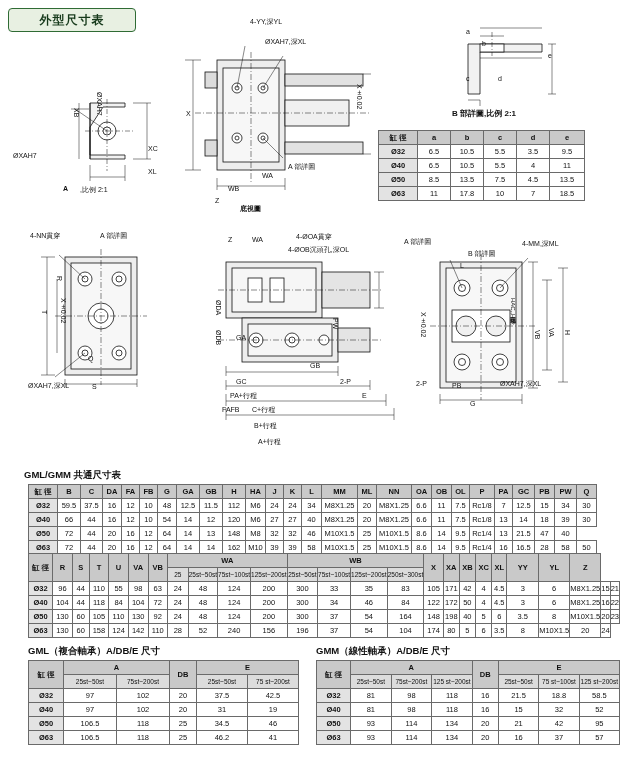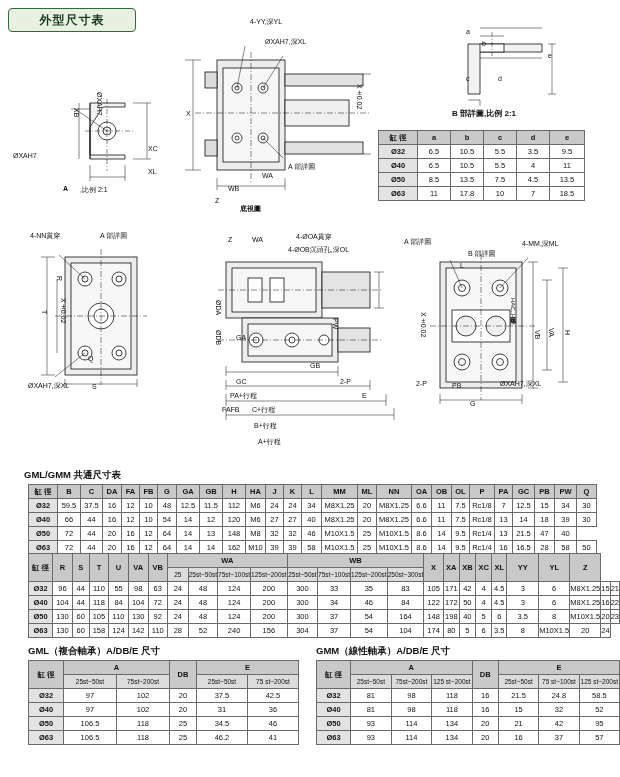--- a/index.html
+++ b/index.html
@@ -592,21 +592,21 @@
           <td class="">130</td>
           <td class="">60</td>
           <td class="">158</td>
           <td class="">124</td>
           <td class="">142</td>
           <td class="">110</td>
           <td class="">28</td>
           <td class="">52</td>
           <td class="">240</td>
           <td class="">156</td>
-          <td class="">304</td>
+          <td class="">196</td>
           <td class="">37</td>
           <td class="">54</td>
           <td class="">104</td>
           <td class="">174</td>
           <td class="">80</td>
           <td class="">5</td>
           <td class="">6</td>
           <td class="">3.5</td>
           <td class="">8</td>
           <td class="">M10X1.5</td>
@@ -640,21 +640,21 @@
           <td class="">20</td>
           <td class="">37.5</td>
           <td class="">42.5</td>
         </tr>
         <tr>
           <td class="first">Ø40</td>
           <td class="">97</td>
           <td class="">102</td>
           <td class="">20</td>
           <td class="">31</td>
-          <td class="">36</td>
+          <td class="">19</td>
         </tr>
         <tr>
           <td class="first">Ø50</td>
           <td class="">106.5</td>
           <td class="">118</td>
           <td class="">25</td>
           <td class="">34.5</td>
           <td class="">46</td>
         </tr>
         <tr>
@@ -687,21 +687,21 @@
         </tr>
       </thead>
       <tbody>
         <tr>
           <td class="first">Ø32</td>
           <td class="">81</td>
           <td class="">98</td>
           <td class="">118</td>
           <td class="">16</td>
           <td class="">21.5</td>
-          <td class="">24.8</td>
+          <td class="">18.8</td>
           <td class="">58.5</td>
         </tr>
         <tr>
           <td class="first">Ø40</td>
           <td class="">81</td>
           <td class="">98</td>
           <td class="">118</td>
           <td class="">16</td>
           <td class="">15</td>
           <td class="">32</td>

